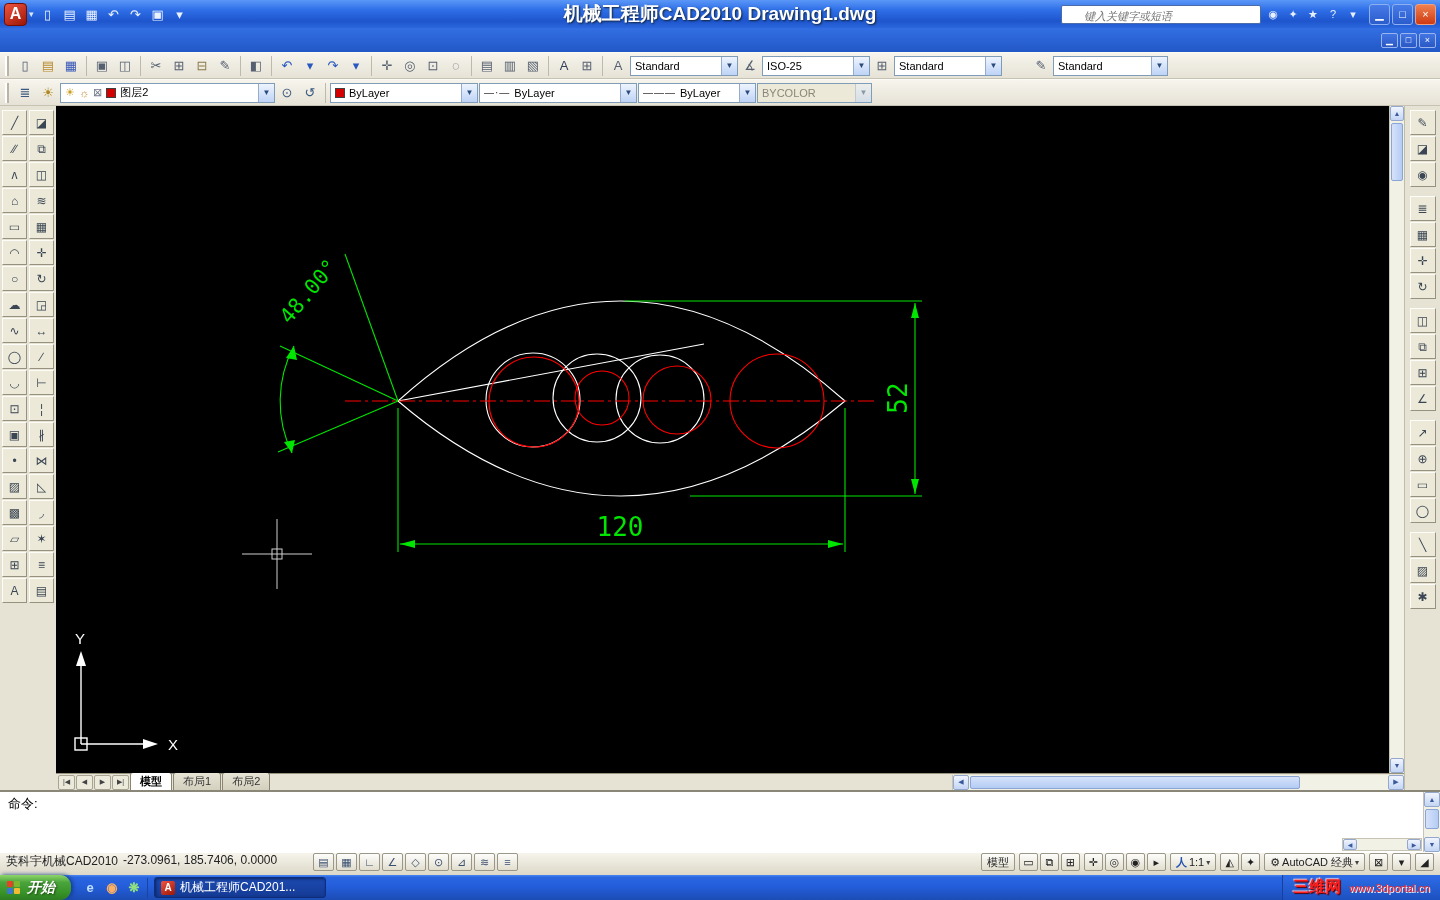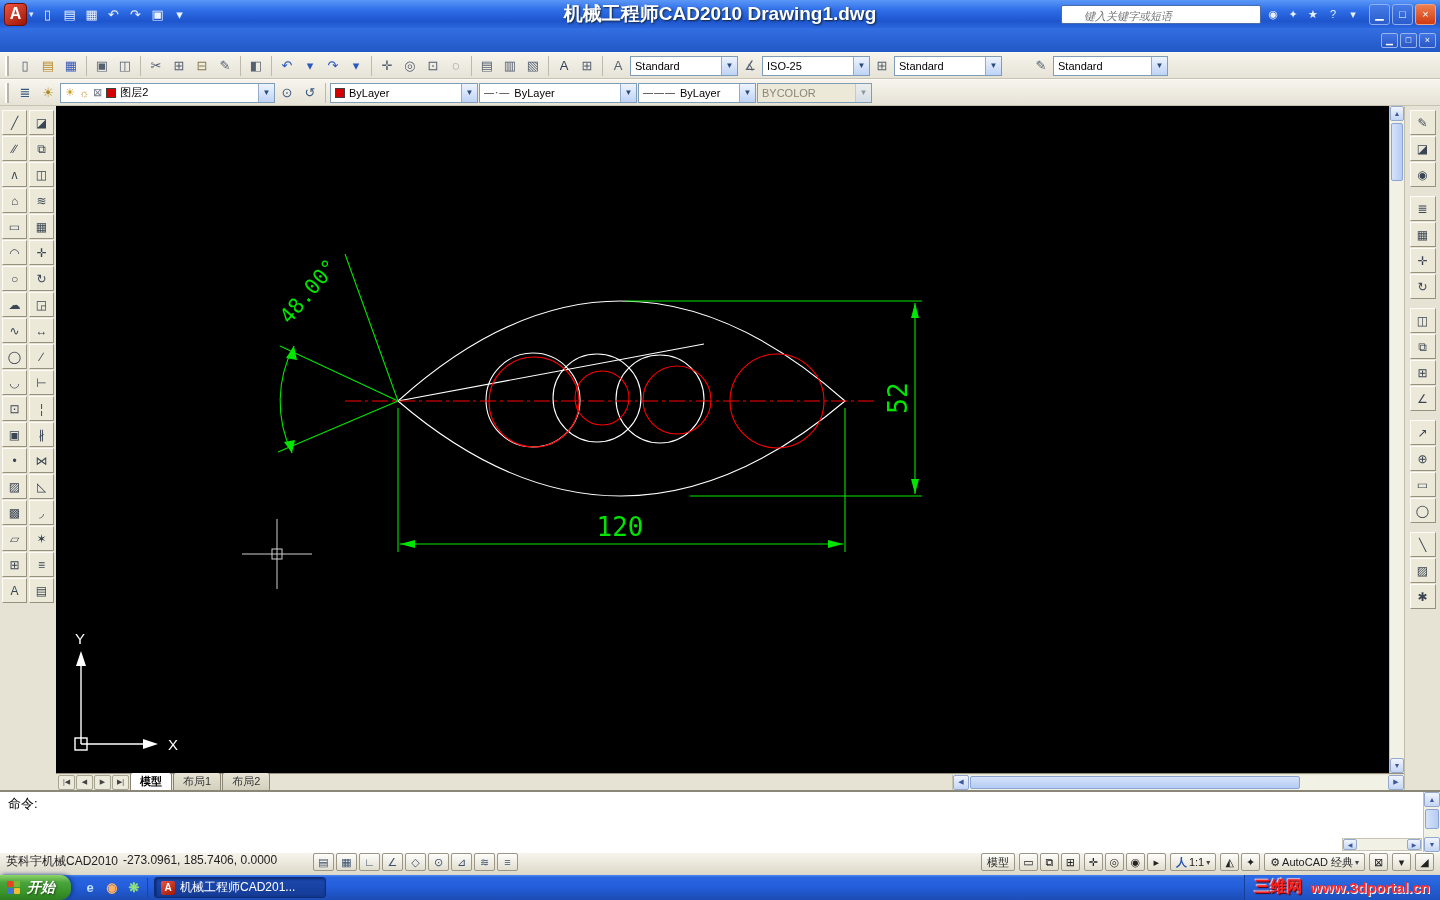--- a/index.html
+++ b/index.html
@@ -116,21 +116,21 @@
   .f1{background:#e64226;} .f2{background:#7db832;} .f3{background:#3a76d2;} .f4{background:#f2bc32;}
   .qlaunch { display:flex; align-items:center; gap:4px; padding:0 4px; border-right:1px solid #1a44a0; height:20px; }
   .ql-ico { width:18px; height:18px; display:flex; align-items:center; justify-content:center; font-size:13px; font-weight:bold; }
   .taskbtn { height:21px; min-width:172px; background:linear-gradient(#1c4ab2,#143a94); border:1px solid #0e2e7c; border-radius:3px;
     color:#fff; display:flex; align-items:center; gap:5px; padding:0 6px; font-size:12px; box-shadow:inset 1px 1px 3px #0a2462; }
   .task-ico { width:14px; height:14px; background:linear-gradient(145deg,#ef5542,#9c1504); border-radius:2px; color:#fff;
     font-size:10px; font-weight:bold; display:flex; align-items:center; justify-content:center; flex:0 0 auto; }
   .tray { margin-left:auto; height:25px; background:linear-gradient(#2e6de8,#1c50c0); border-left:1px solid #16409c;
     display:flex; align-items:center; padding:0 10px; gap:8px; }
   .wm1 { color:#ff1e1e; font-weight:bold; font-size:16px; text-shadow:1px 1px 1px #5a0000, -1px -1px 1px #ffd0d0; white-space:nowrap; }
-  .wm2 { color:#ff2a2a; font-weight:bold; font-size:15px; text-shadow:1px 1px 0 #fff; white-space:nowrap; }
+  .wm2 { color:#ff2a2a; font-weight:normal; font-size:11px; text-shadow:1px 1px 0 #fff; white-space:nowrap; }
 </style>
 </head>
 <body>
 
 <div class="app">
 
   <div class="titlebar">
     <div class="logo">A</div>
     <div class="logo-arrow">▾</div>
     <div class="qat">

